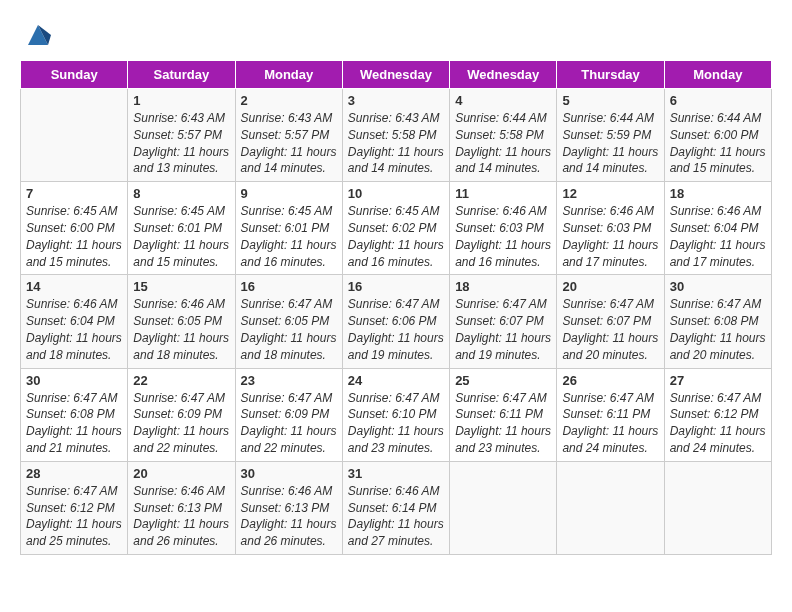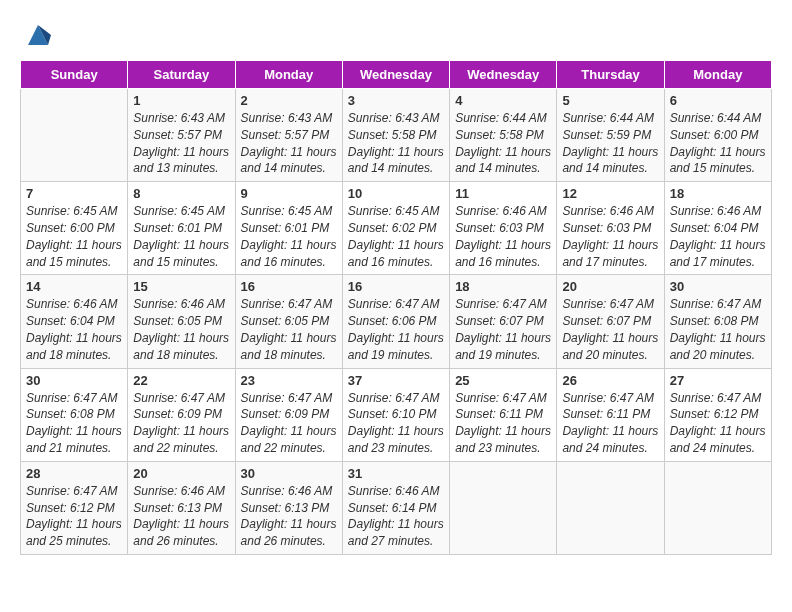--- a/index.html
+++ b/index.html
@@ -224,21 +224,21 @@
         </td>
         <td>
           <span class="day-number">22</span>
           <div class="day-info">Sunrise: 6:47 AM<br>Sunset: 6:09 PM<br>Daylight: 11 hours and 22 minutes.</div>
         </td>
         <td>
           <span class="day-number">23</span>
           <div class="day-info">Sunrise: 6:47 AM<br>Sunset: 6:09 PM<br>Daylight: 11 hours and 22 minutes.</div>
         </td>
         <td>
-          <span class="day-number">37</span>
+          <span class="day-number">24</span>
           <div class="day-info">Sunrise: 6:47 AM<br>Sunset: 6:10 PM<br>Daylight: 11 hours and 23 minutes.</div>
         </td>
         <td>
           <span class="day-number">25</span>
           <div class="day-info">Sunrise: 6:47 AM<br>Sunset: 6:11 PM<br>Daylight: 11 hours and 23 minutes.</div>
         </td>
         <td>
           <span class="day-number">26</span>
           <div class="day-info">Sunrise: 6:47 AM<br>Sunset: 6:11 PM<br>Daylight: 11 hours and 24 minutes.</div>
         </td>

